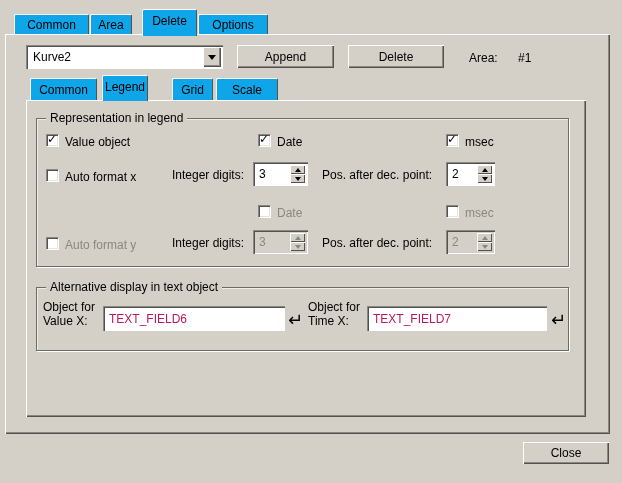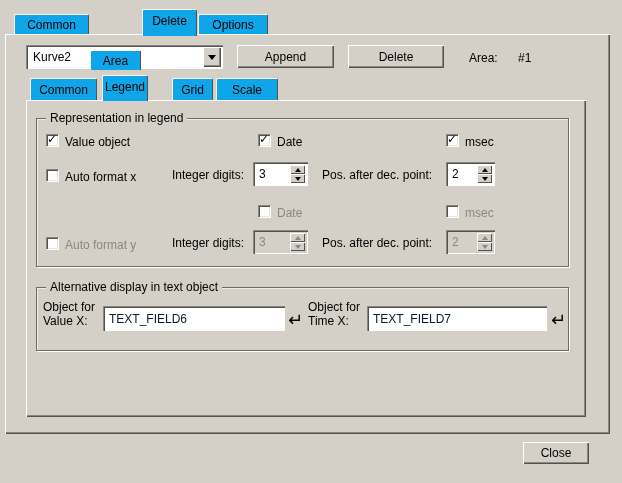--- a/index.html
+++ b/index.html
@@ -29,21 +29,21 @@
     position:absolute; background:#d4d0c8; border:none; font:inherit; color:#000;
     box-shadow: inset 1px 1px 0 #ffffff, inset -1px -1px 0 #54524e, inset -2px -2px 0 #8a8782;
     display:flex; align-items:center; justify-content:center; cursor:default;
   }
   
   .sunken {
     background:#ffffff; border:none;
     box-shadow: inset 1px 1px 0 #8a8782, inset 2px 2px 0 #54524e, inset -1px -1px 0 #ffffff;
   }
   input.tf {
-    position:absolute; font:inherit; padding:0 4px 0 6px; outline:none; color:#0f172a;
+    position:absolute; font:inherit; padding:0 4px 0 6px; outline:none; color:#be185d;
   }
   
   .combo { position:absolute; }
   .combo-text { position:absolute; left:7px; top:5px; }
   .combo-btn {
     position:absolute; right:2px; top:2px; bottom:2px; width:18px; background:#d4d0c8;
     box-shadow: inset 1px 1px 0 #ffffff, inset -1px -1px 0 #54524e, inset -2px -2px 0 #8a8782;
     display:flex; align-items:center; justify-content:center;
   }
   .tri-down-lg { width:0; height:0; border-left:4px solid transparent; border-right:4px solid transparent; border-top:5px solid #000; }
@@ -83,21 +83,21 @@
   .ret { position:absolute; font-family:"DejaVu Sans",sans-serif; font-size:18px; line-height:18px; color:#000; }
 </style>
 </head>
 <body>
 
 <div class="dialog">
 
   <div class="tab" style="left:14px;width:75px;">
     <span>Common</span>
   </div>
-  <div class="tab" style="left:90px;width:51px;margin-top:36px;">
+  <div class="tab" style="left:90px;width:42px;">
     <span>Area</span>
   </div>
   <div class="tab selected" style="left:142px;width:55px;">
     <span>Delete</span>
   </div>
   <div class="tab" style="left:198px;width:70px;">
     <span>Options</span>
   </div>
 
   <div class="page" style="left:5px;top:34px;width:605px;height:400px;"></div>
@@ -234,17 +234,17 @@
   <input class="tf sunken" style="left: 103px; top: 306px; width: 182px; height: 25px; z-index: 3;" value="TEXT_FIELD6">
   <span class="ret" style="left:288px;top:311px;z-index:3;">↵</span>
 
   <span class="lbl" style="left:308px;top:300px;z-index:3;">
     <span>Object for</span><br>
     <span>Time X:</span>
   </span>
   <input class="tf sunken" style="left: 367px; top: 306px; width: 180px; height: 25px; z-index: 3;" value="TEXT_FIELD7">
   <span class="ret" style="left:551px;top:311px;z-index:3;">↵</span>
 
-  <button class="btn" style="left:523px;top:442px;width:66px;height:22px;">
+  <button class="btn" style="left:523px;top:442px;width:86px;height:22px;">
     <span>Close</span>
   </button>
 
 </div>
 
 </body></html>

